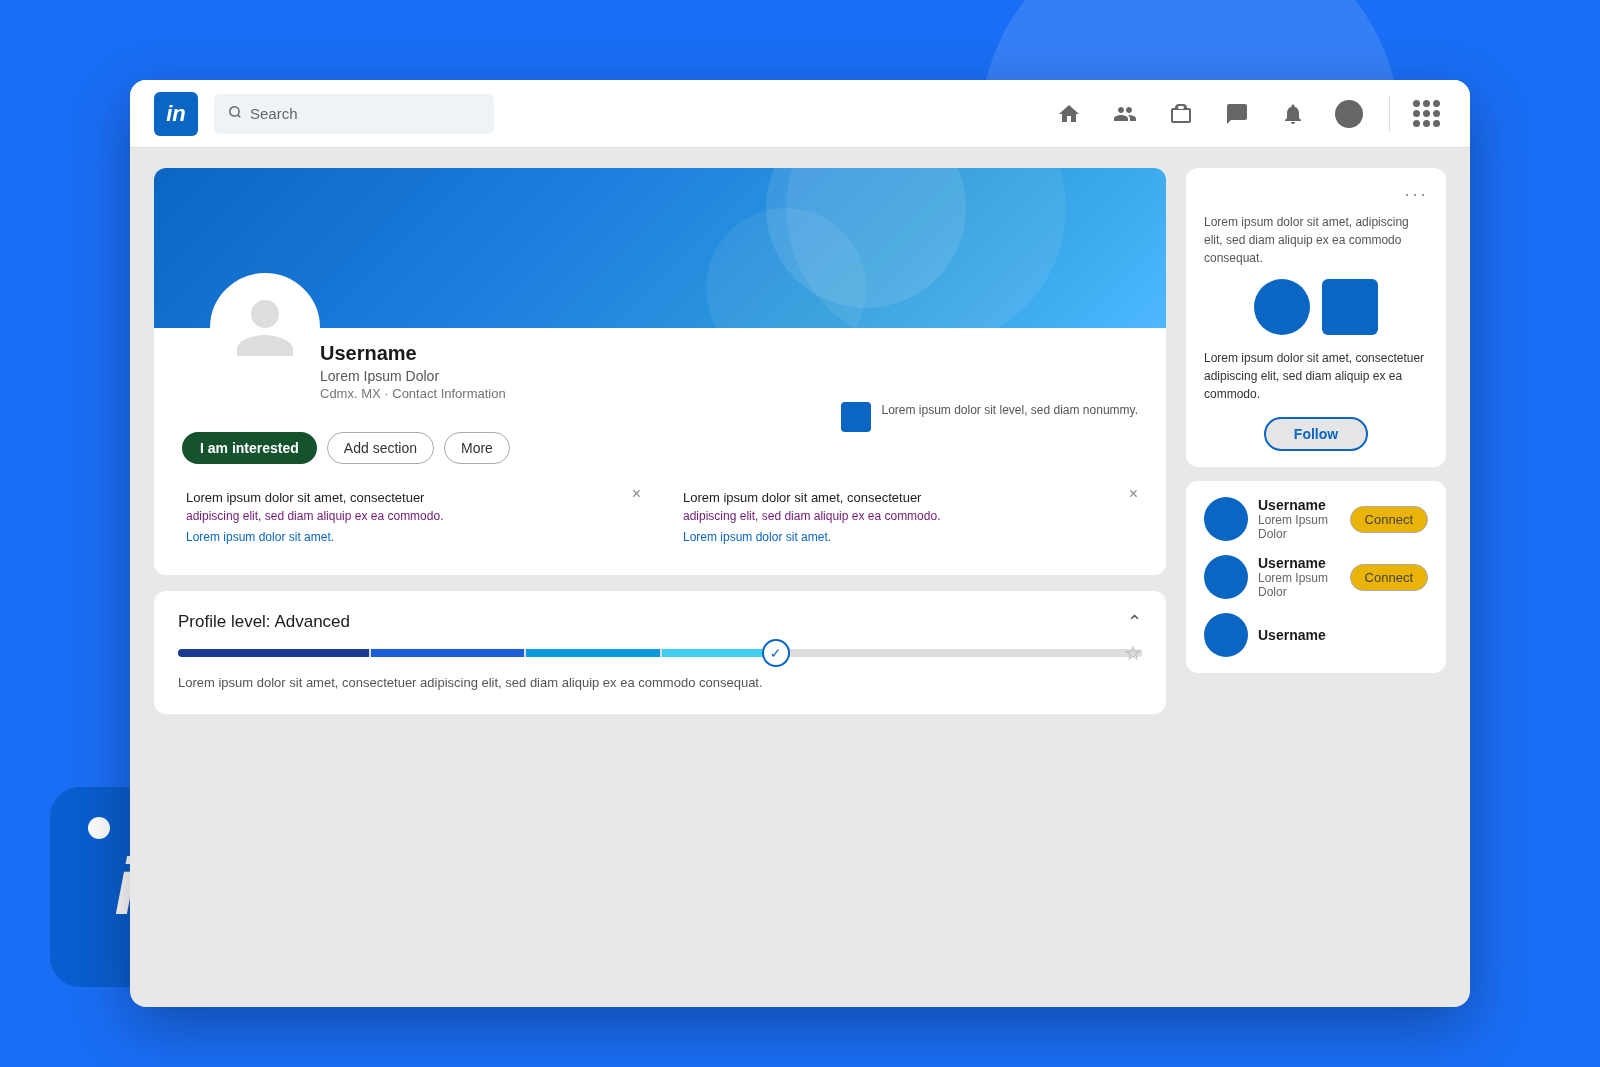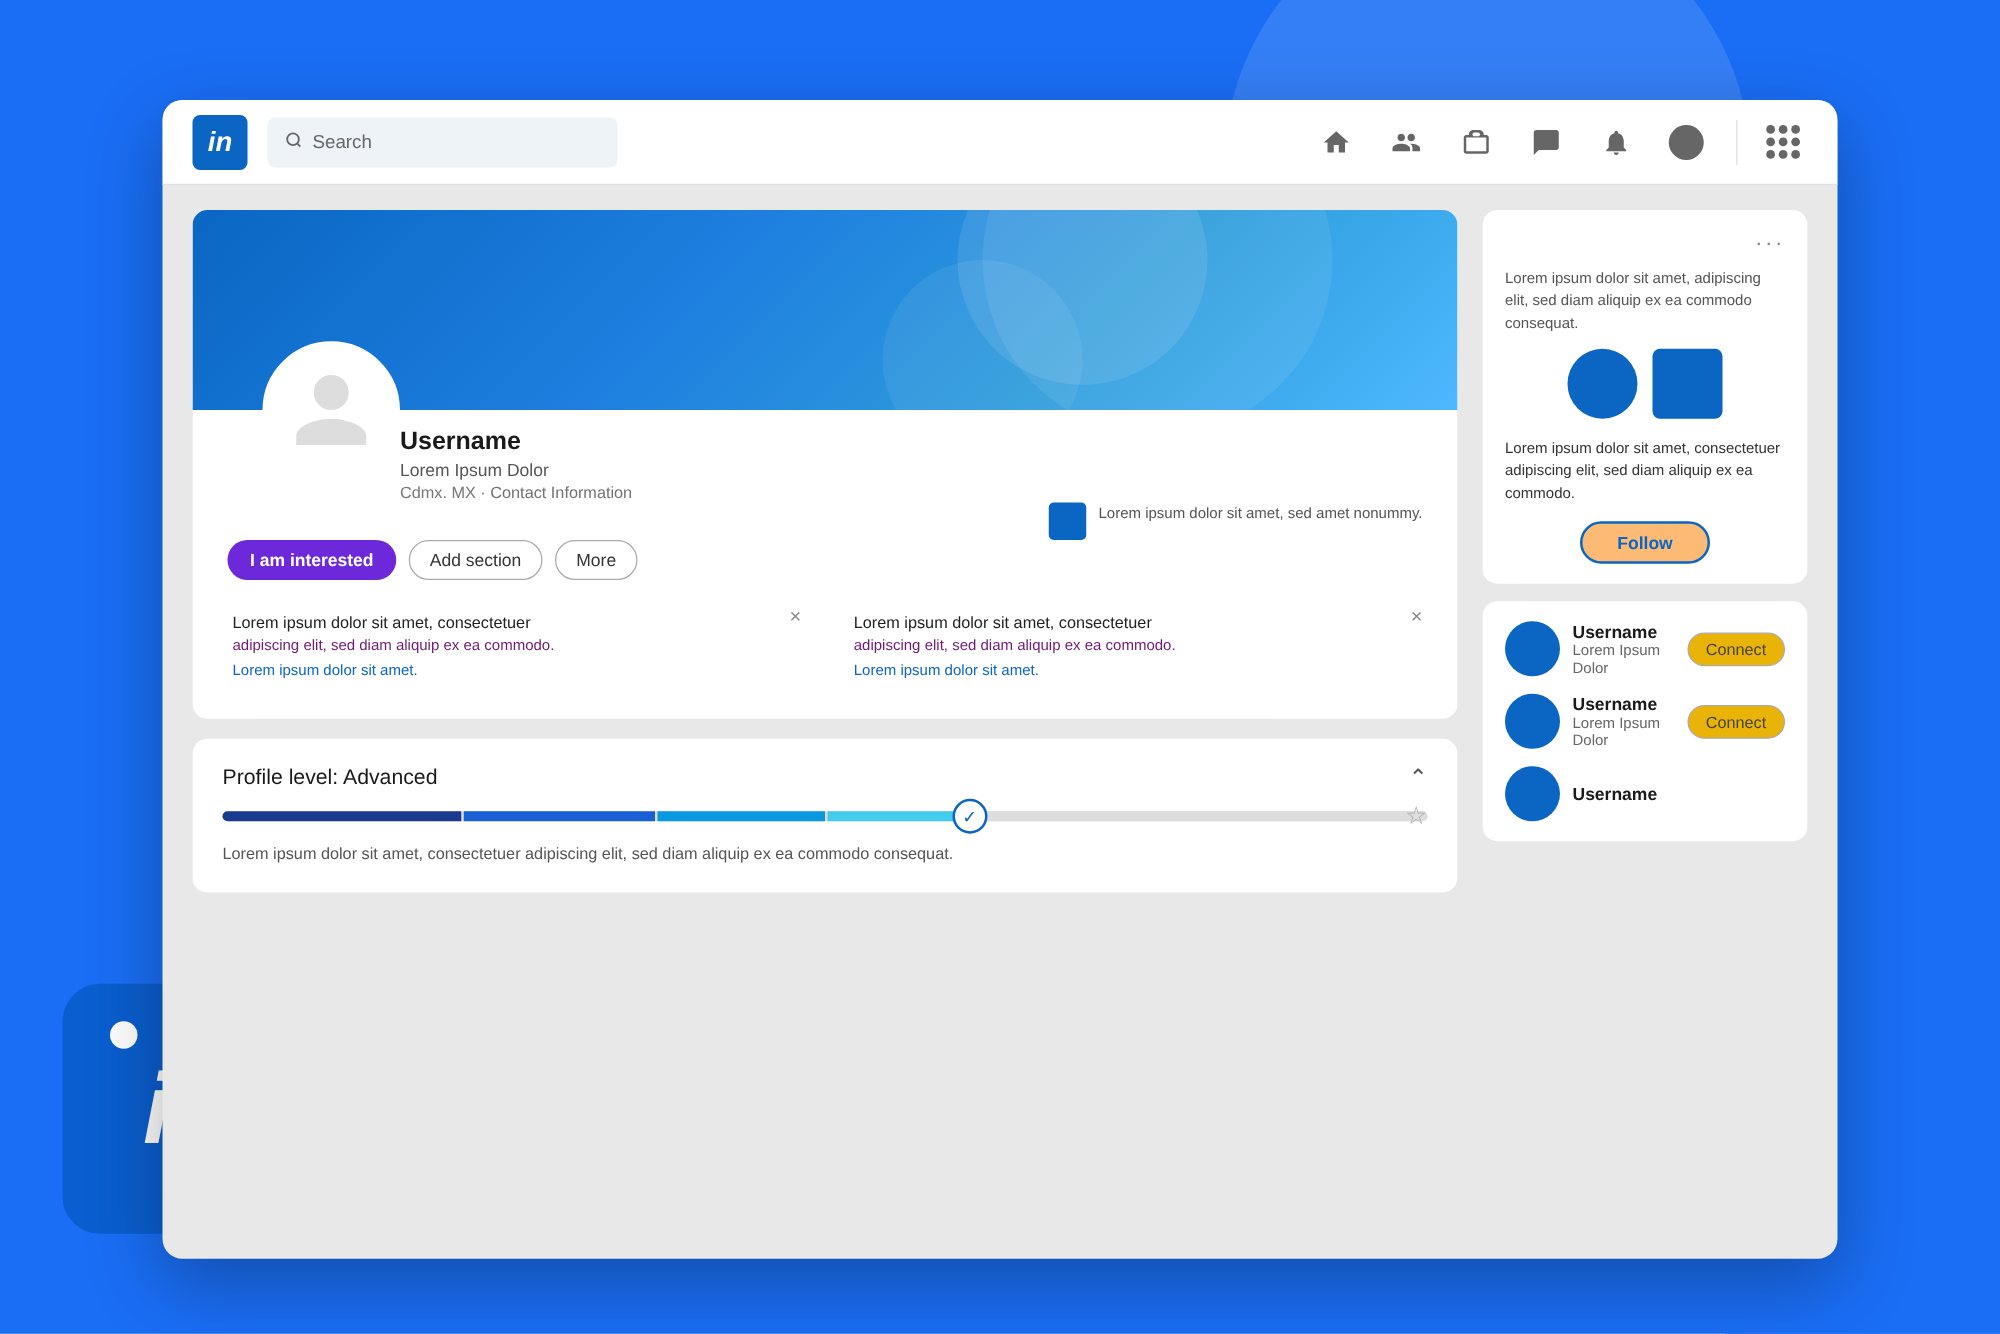--- a/index.html
+++ b/index.html
@@ -239,21 +239,21 @@
     .profile-location a {
       color: #737373;
       text-decoration: none;
     }
     .profile-action-btns {
       display: flex;
       gap: 10px;
       padding: 0 28px 12px;
     }
     .btn-primary {
-      background: #6d28d9;
+      background: #14532d;
       color: white;
       border: none;
       border-radius: 20px;
       padding: 8px 18px;
       font-size: 14px;
       font-weight: 600;
       cursor: pointer;
       text-align: center;
     }
     .btn-secondary {
@@ -448,21 +448,21 @@
 
     .sidebar-ad-body {
       font-size: 12px;
       color: #333;
       line-height: 1.5;
       font-weight: 500;
       margin-bottom: 14px;
     }
 
     .btn-follow {
-      background: #fdba74;
+      background: #e5e5e5;
       color: #0a66c2;
       border: 2px solid #0a66c2;
       border-radius: 20px;
       padding: 7px 28px;
       font-size: 14px;
       font-weight: 600;
       cursor: pointer;
       display: block;
       margin: 0 auto;
     }
@@ -622,21 +622,21 @@
               <div class="profile-sub">Lorem Ipsum Dolor</div>
               <div class="profile-location">
                 <span>Cdmx. MX</span>
                 <span> · </span>
                 <a href="#">Contact Information</a>
               </div>
             </div>
             <div class="profile-side-info">
               <div class="side-info-item">
                 <div class="side-info-box"></div>
-                <div class="side-info-text">Lorem ipsum dolor sit amet, sed amet nonummy.</div>
+                <div class="side-info-text">Lorem ipsum dolor sit level, sed diam nonummy.</div>
               </div>
             </div>
           </div>
         </div>
 
         <div class="profile-action-btns">
           <button class="btn-primary">I am interested</button>
           <button class="btn-secondary">Add section</button>
           <button class="btn-secondary">More</button>
         </div>

